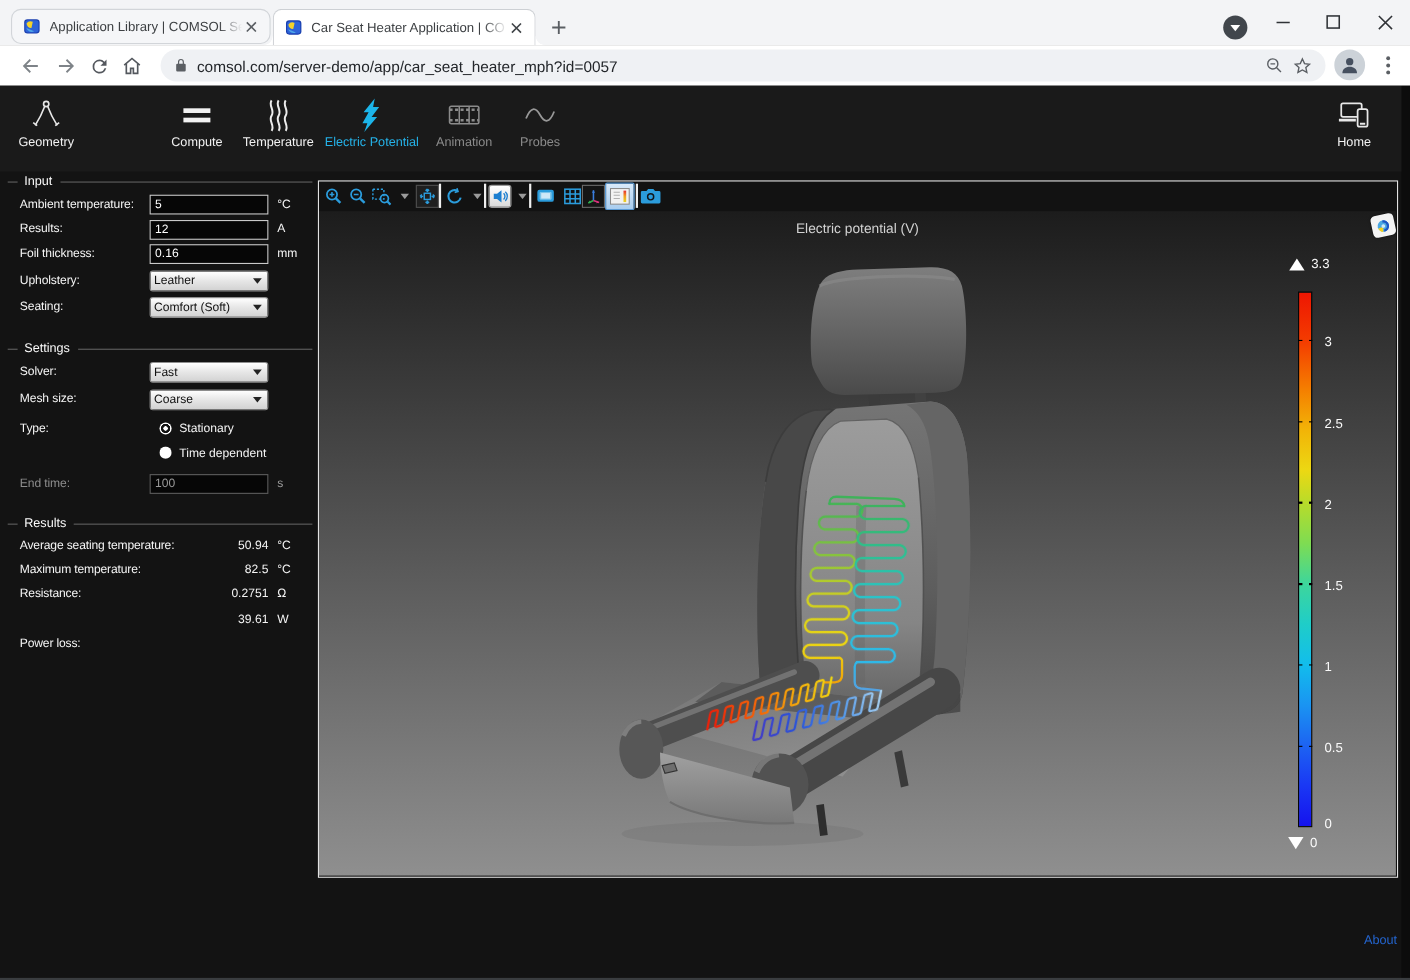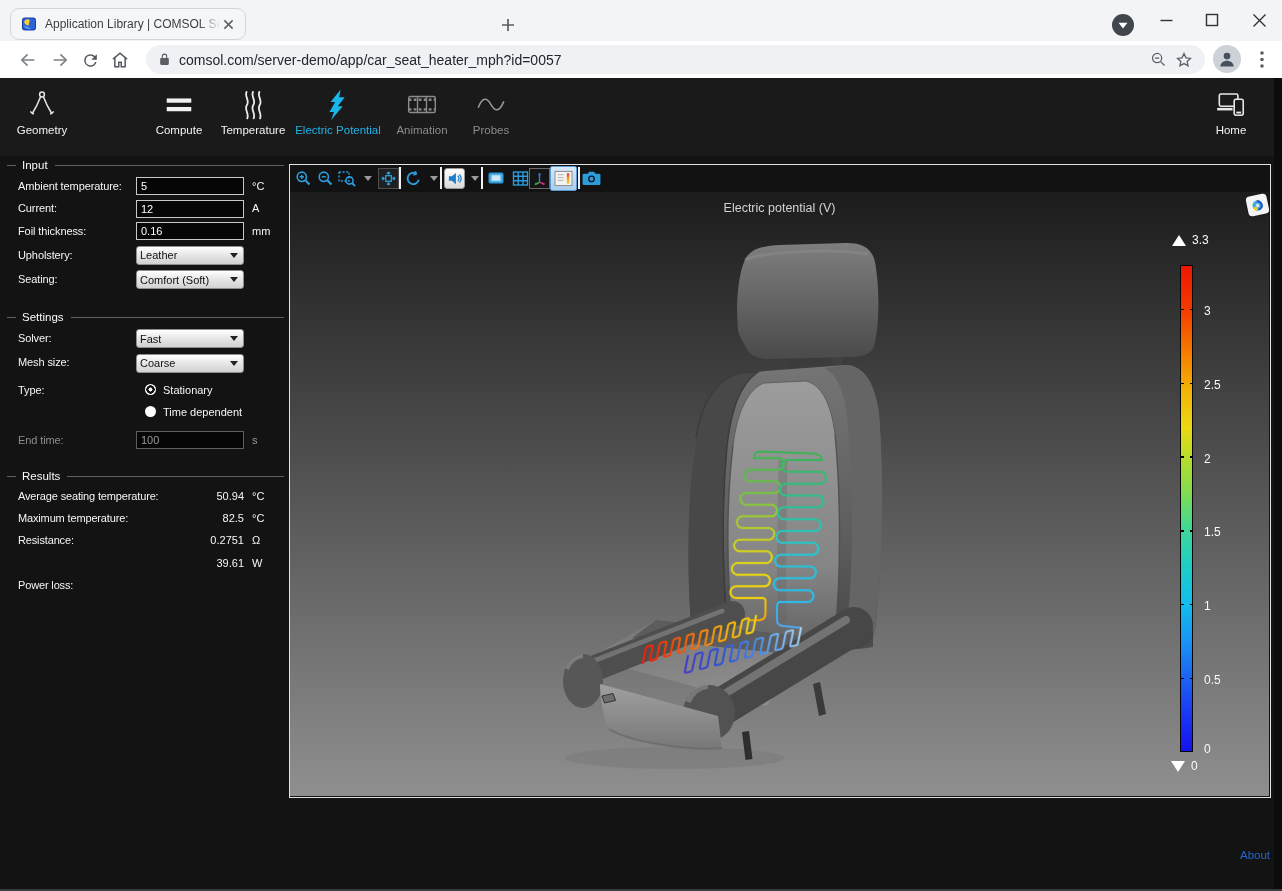--- a/index.html
+++ b/index.html
@@ -106,20 +106,34 @@
         <path d="M3 9.5 a5 5 0 0 0 7 3 z" fill="#4fa8e8"></path>
         <path d="M3.2 5.2 a4.5 4.5 0 0 1 5.6 -1.4 l-1.2 5.6 a4 4 0 0 1 -4.4 -4.2 z" fill="#f5d22a"></path>
       </svg>
       <span class="tab-title">Application Library | COMSOL Se</span>
       <span class="tab-close">
         <svg width="11" height="11" viewBox="0 0 12 12">
             <path d="M1.5 1.5 L10.5 10.5 M10.5 1.5 L1.5 10.5" stroke="#5a5e63" stroke-width="1.6"></path>
           </svg>
       </span>
     </div>
+    <div class="tab active">
+      <svg class="favicon" viewBox="0 0 16 16">
+        <rect x="1" y="1.5" width="14" height="13" rx="3" fill="#1a3fae"></rect>
+        <rect x="2" y="2.5" width="12" height="11" rx="2.4" fill="#2e63d8"></rect>
+        <path d="M3 9.5 a5 5 0 0 0 7 3 z" fill="#4fa8e8"></path>
+        <path d="M3.2 5.2 a4.5 4.5 0 0 1 5.6 -1.4 l-1.2 5.6 a4 4 0 0 1 -4.4 -4.2 z" fill="#f5d22a"></path>
+      </svg>
+      <span class="tab-title">Car Seat Heater Application | CO</span>
+      <span class="tab-close">
+        <svg width="11" height="11" viewBox="0 0 12 12">
+            <path d="M1.5 1.5 L10.5 10.5 M10.5 1.5 L1.5 10.5" stroke="#404448" stroke-width="1.6"></path>
+          </svg>
+      </span>
+    </div>
     <div id="newtab">
       <svg width="14" height="14" viewBox="0 0 14 14">
           <path d="M7 1v12 M1 7h12" stroke="#5a5e63" stroke-width="1.7"></path>
         </svg>
     </div>
     <div id="tabsearch">
       <svg width="10" height="7" viewBox="0 0 10 7">
           <path d="M0.5 0.8 h9 L5 6.4 z" fill="#fff"></path>
         </svg>
     </div>
@@ -271,21 +285,21 @@
       <div class="legend" style="top:80px">
         <span class="dash"></span>
           <span class="ltext">Input</span>
           <span class="line"></span>
       </div>
 
       <span class="flabel" style="top:107.5px">Ambient temperature:</span>
       <input class="tfield" style="top: 99px;" value="5">
       <span class="funit" style="top:107.5px">°C</span>
 
-      <span class="flabel" style="top:130px">Current:</span>
+      <span class="flabel" style="top:130px">Results:</span>
       <input class="tfield" style="top: 121.5px;" value="12">
       <span class="funit" style="top:130px">A</span>
 
       <span class="flabel" style="top:152.5px">Foil thickness:</span>
       <input class="tfield" style="top: 144px;" value="0.16">
       <span class="funit" style="top:152.5px">mm</span>
 
       <span class="flabel" style="top:176.5px">Upholstery:</span>
       <div class="dd" style="top:167.5px">
         <span class="ddtext">Leather</span>

